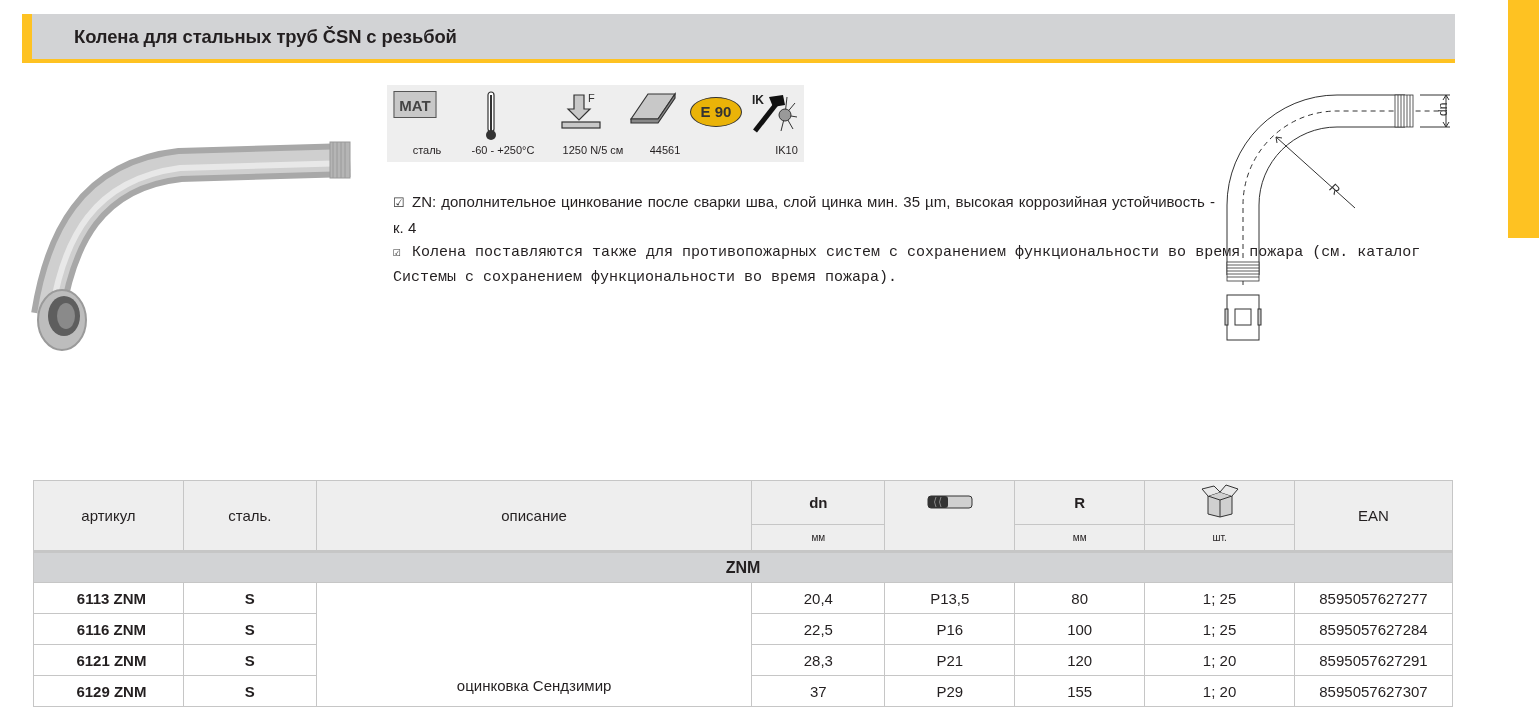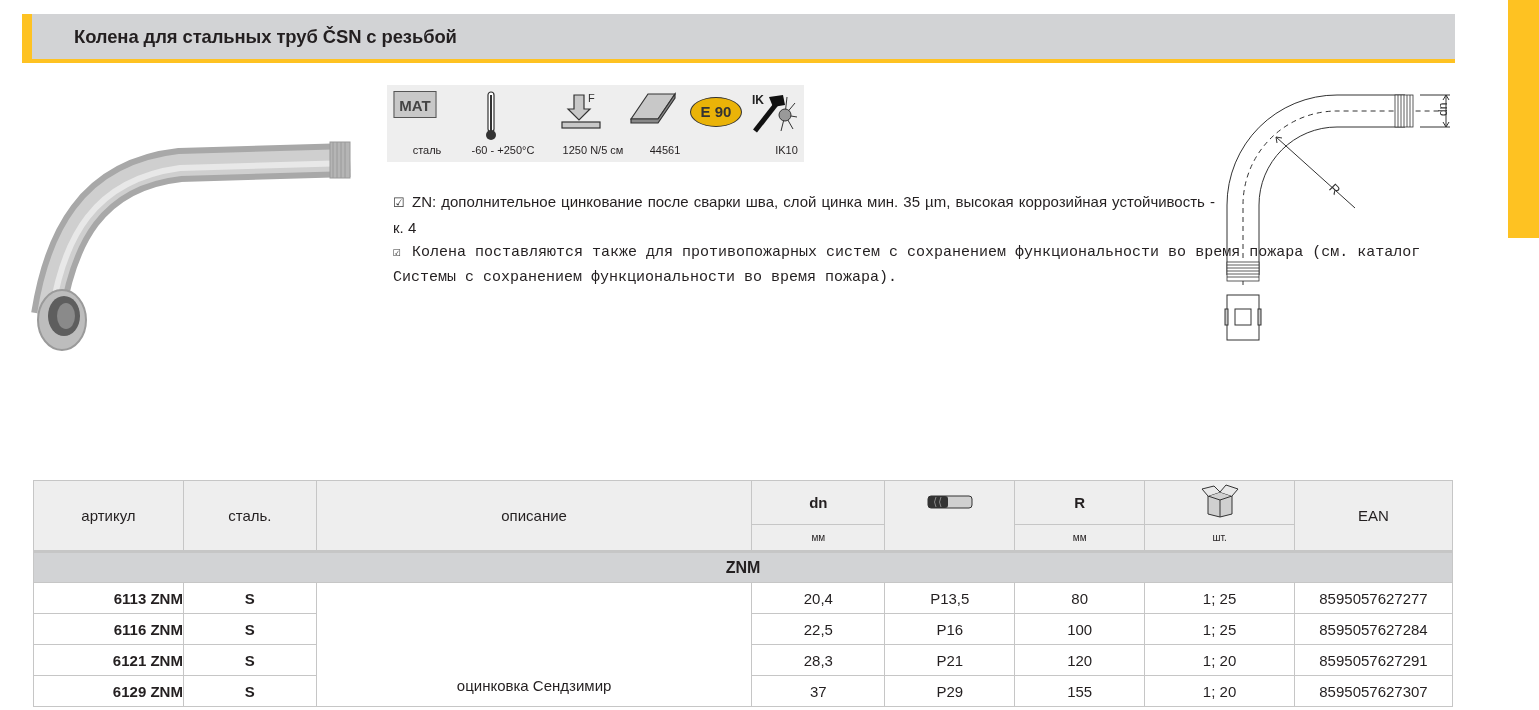--- a/index.html
+++ b/index.html
@@ -35,21 +35,21 @@
 
   table.products { position: absolute; left: 33px; top: 480px; border-collapse: collapse; width: 1420px;
                    font-family: "Liberation Sans", sans-serif; font-size: 15px; color: #231f20; }
   table.products td, table.products th { border: 1.5px solid #c6c6c6; padding: 0; text-align: center; }
   table.products thead th { background: #eeeeee; font-weight: normal; }
   table.products thead .h-top { height: 43px; }
   table.products thead .h-bot { height: 25px; font-size: 10px; margin-top: 14px; }
   table.products thead .bold { font-weight: bold; font-size: 15px; }
   .group-row td { background: #d2d3d5; height: 29px; font-weight: bold; font-size: 16px; border-top: 3px solid #c6c6c6 !important; }
   .data-row td { height: 30px; background: #ffffff; }
-  .data-row td.art { text-align: right; padding-left: 6px; font-weight: bold; font-size: 15px; }
+  .data-row td.art { text-align: center; padding-left: 6px; font-weight: bold; font-size: 15px; }
   .data-row td.conf { font-weight: bold; }
   .data-row td.desc { vertical-align: bottom; padding-bottom: 12px; }
 </style>
 </head>
 <body>
 
 <div class="title-bar">
   <div class="title-accent"></div>
   <div class="title-main">Колена для стальных труб ČSN с резьбой</div>
 </div>

